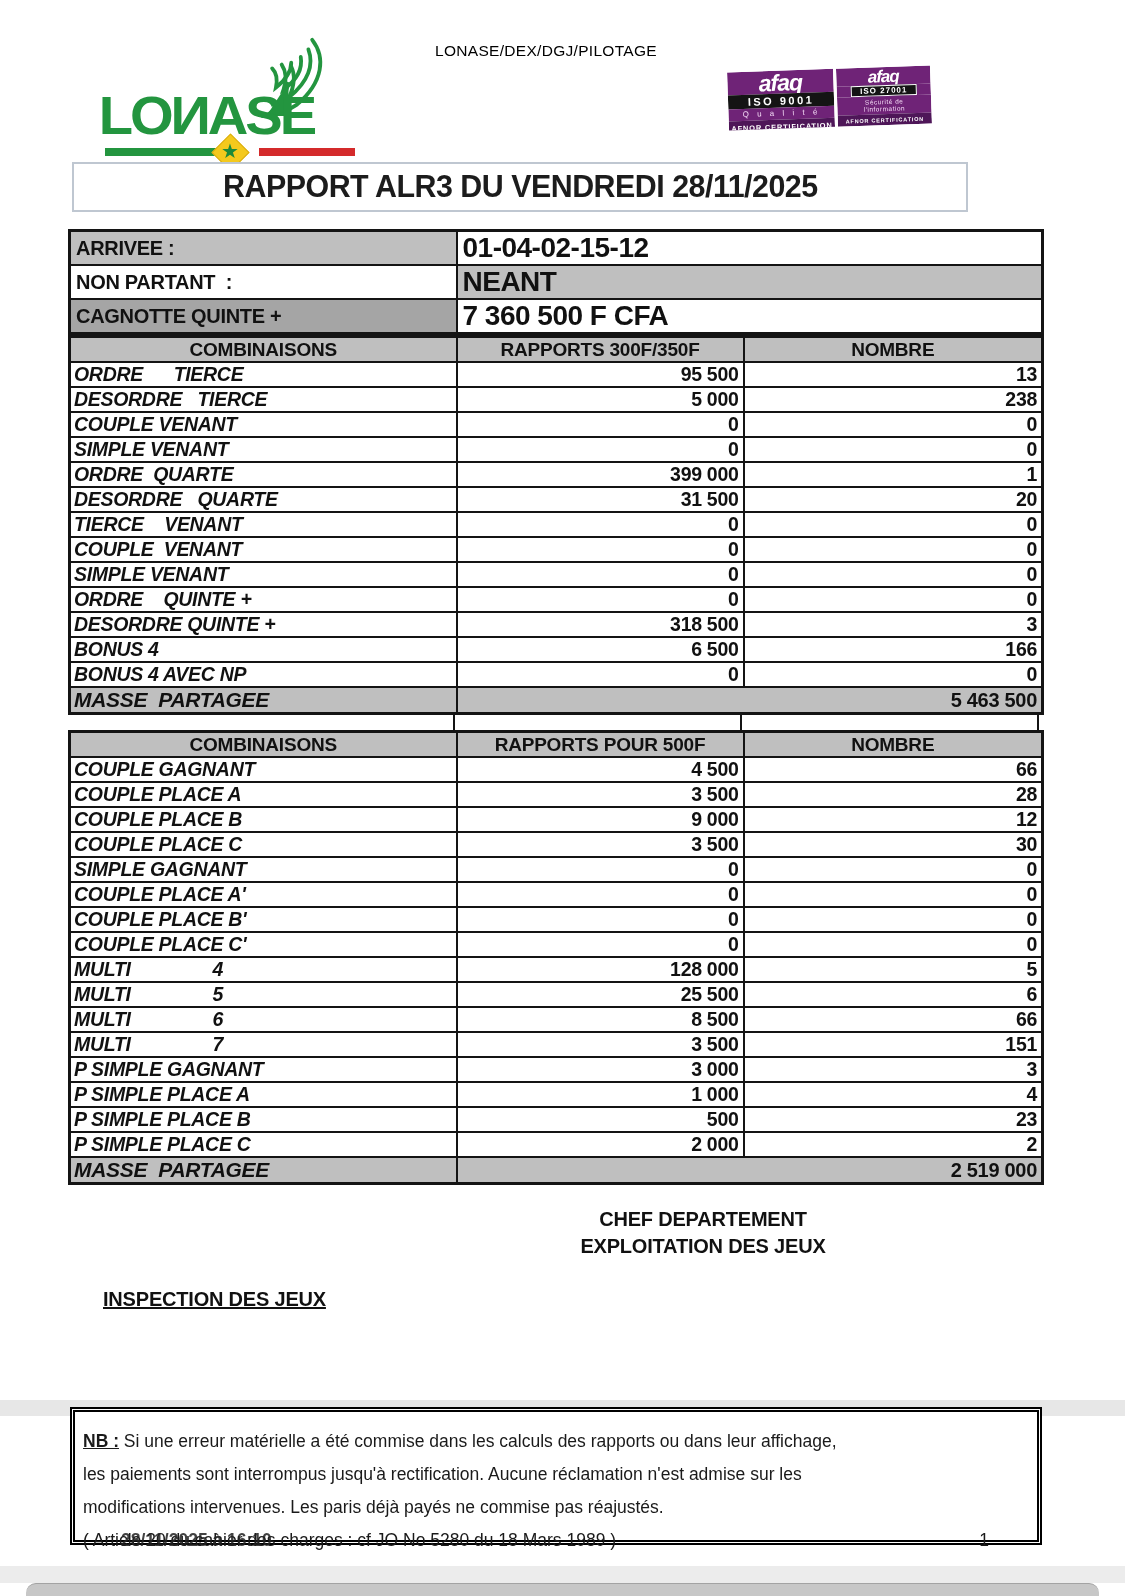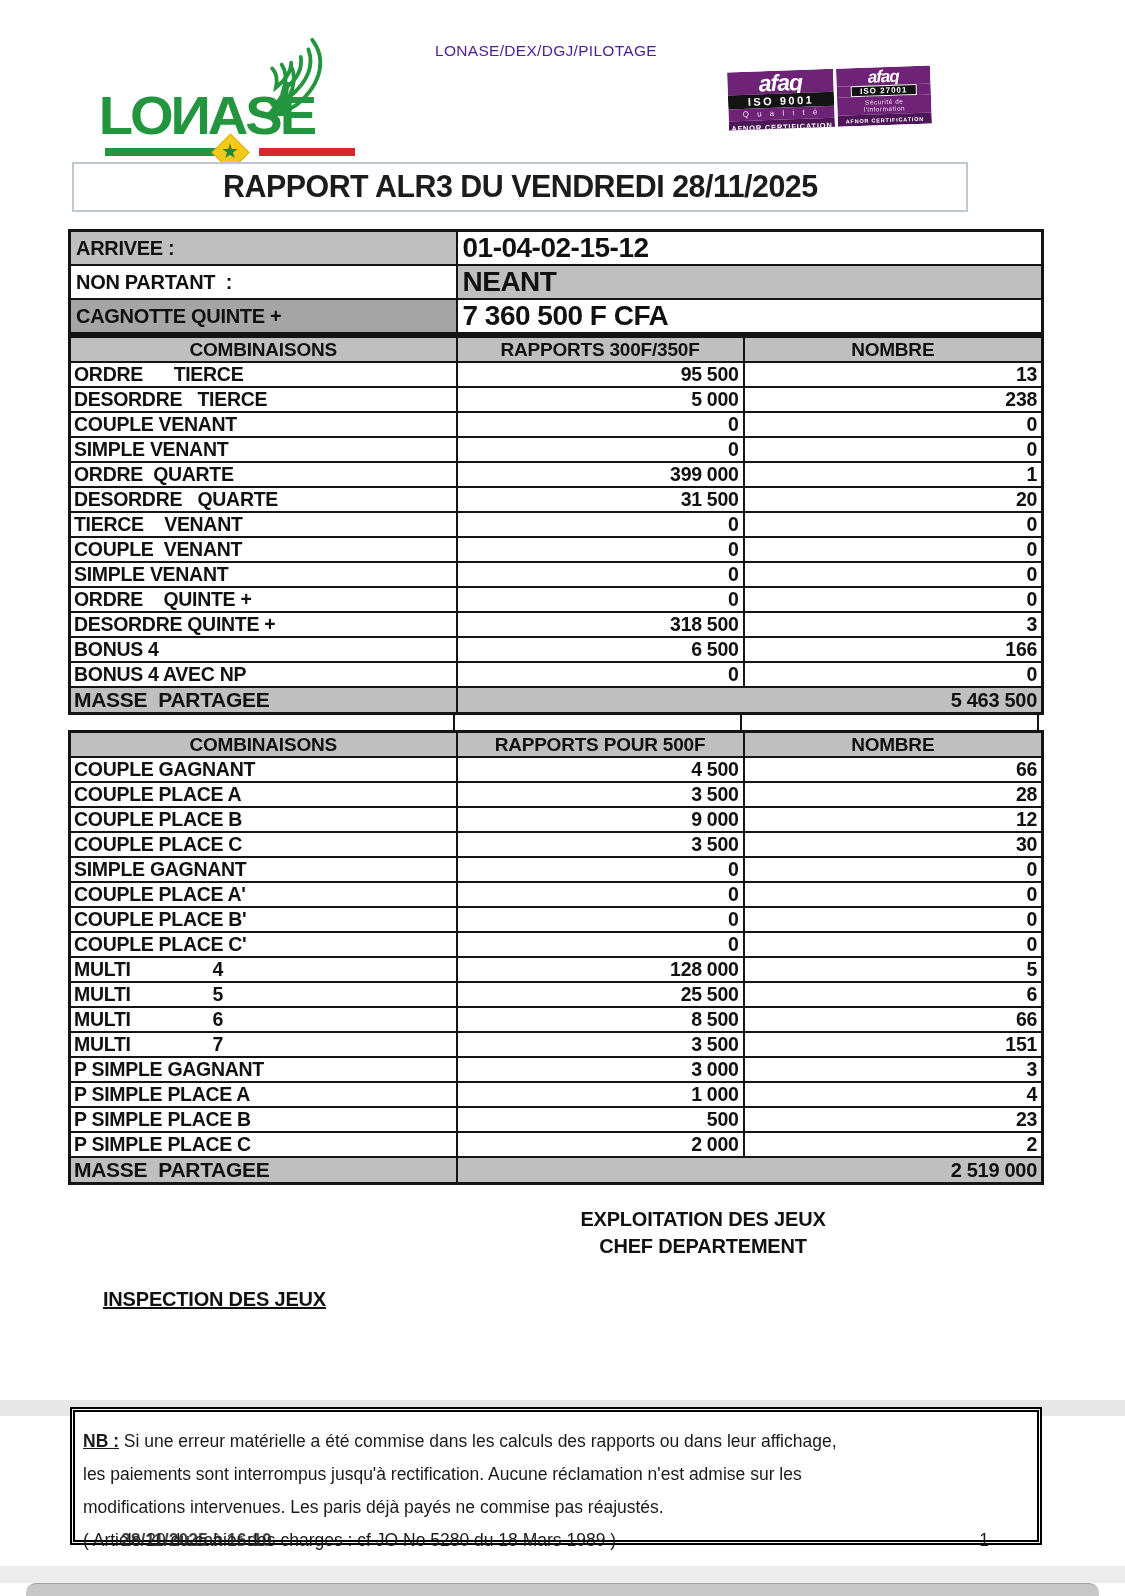--- a/index.html
+++ b/index.html
@@ -1,21 +1,21 @@
 <!DOCTYPE html>
 <html><head>
 <meta charset="utf-8">
 <style>
   html,body{margin:0;padding:0;background:#fff;}
   .page{
     position:relative;width:1125px;height:1596px;background:#ffffff;overflow:hidden;
     font-family:"Liberation Sans","DejaVu Sans",sans-serif;color:#111;
   }
   
-  .doc-ref{position:absolute;left:435px;top:42px;font-size:15.5px;letter-spacing:.3px;color:#4c1d95;}
+  .doc-ref{position:absolute;left:435px;top:42px;font-size:15.5px;letter-spacing:.3px;color:#000000;}
   .logo{position:absolute;left:95px;top:36px;width:270px;height:130px;}
   .logo-wing{position:absolute;left:138px;top:0;width:105px;height:82px;}
   .logo-word{position:absolute;left:8px;top:52px;font-weight:800;font-size:54px;line-height:54px;
     letter-spacing:-3px;color:#23953f;transform:scaleX(1.04);}
   .logo-bar{position:absolute;left:10px;top:112px;width:250px;height:8px;}
   .logo-bar .g{position:absolute;left:0;top:0;width:118px;height:8px;background:#23953f;}
   .logo-bar .r{position:absolute;right:0;top:0;width:96px;height:8px;background:#d42a2b;}
   .logo-diamond{position:absolute;left:112px;top:-9px;width:25px;height:25px;background:#f4c91d;
     transform:rotate(45deg);border:1px solid #d9ad10;}
   .logo-star{position:absolute;left:109px;top:-10px;width:32px;height:26px;color:#1d8a3a;
@@ -50,21 +50,21 @@
   td,th{border:2px solid #141414;padding:0 5px;overflow:hidden;}
   .summary td{height:29px;}
   .sum-label{font-weight:800;font-size:20px;letter-spacing:-.3px;text-align:left;white-space:pre;}
   .sum-value{font-weight:800;font-size:28px;letter-spacing:-.5px;text-align:left;white-space:pre;}
   .bg-gray{background:#bfbfbf;}
   .bg-dgray{background:#a5a5a5;}
   .bg-white{background:#ffffff;}
   .align-left{text-align:left;}
   .main th{height:23px;background:#bfbfbf;font-size:19px;font-weight:800;letter-spacing:-.2px;}
   .main td{height:23px;}
-  .c-label{font-weight:800;font-size:19.5px;letter-spacing:-.3px;white-space:pre;padding-left:3px;}
+  .c-label{font-weight:800;font-size:19.5px;letter-spacing:-.3px;white-space:pre;padding-left:3px;font-style:italic;}
   .c-num{font-weight:800;font-size:19.5px;letter-spacing:-.3px;text-align:right;padding-right:4px;}
   .masse td{background:#bfbfbf;}
   .masse .c-label{font-size:21px;}
   .masse .c-num{font-size:20px;}
   .gap{position:relative;height:15px;width:973px;}
   .gap-line{position:absolute;top:0;bottom:0;width:2px;background:#141414;}
   
   .sig-chef{position:absolute;left:548px;top:1206px;width:310px;text-align:center;
     font-weight:800;font-size:20px;line-height:27px;letter-spacing:-.2px;}
   .sig-inspection{position:absolute;left:103px;top:1288px;font-weight:800;font-size:20px;
@@ -351,22 +351,22 @@
       <tbody>
         <tr class="masse">
           <td class="c-label">MASSE  PARTAGEE</td>
           <td class="c-num" colspan="2">2 519 000</td>
         </tr>
       </tbody>
     </table>
   </div>
 
   <div class="sig-chef">
+    <div>CHEF DEPARTEMENT</div>
     <div>EXPLOITATION DES JEUX</div>
-    <div>CHEF DEPARTEMENT</div>
   </div>
   <div class="sig-inspection">INSPECTION DES JEUX</div>
 
   <div class="scan-shadow"></div>
   <div class="note-box">
     <div class="note-line"><span class="nb-label">NB :</span><span> Si une erreur matérielle a été commise dans les calculs des rapports ou dans leur affichage,</span></div>
     <div class="note-line">les paiements sont interrompus jusqu'à rectification. Aucune réclamation n'est admise sur les</div>
     <div class="note-line">modifications intervenues. Les paris déjà payés ne commise pas réajustés.</div>
     <div class="note-line note-last">
       <span>( Article 20 du cahier des charges : cf JO No 5280 du 18 Mars 1989 )</span>

